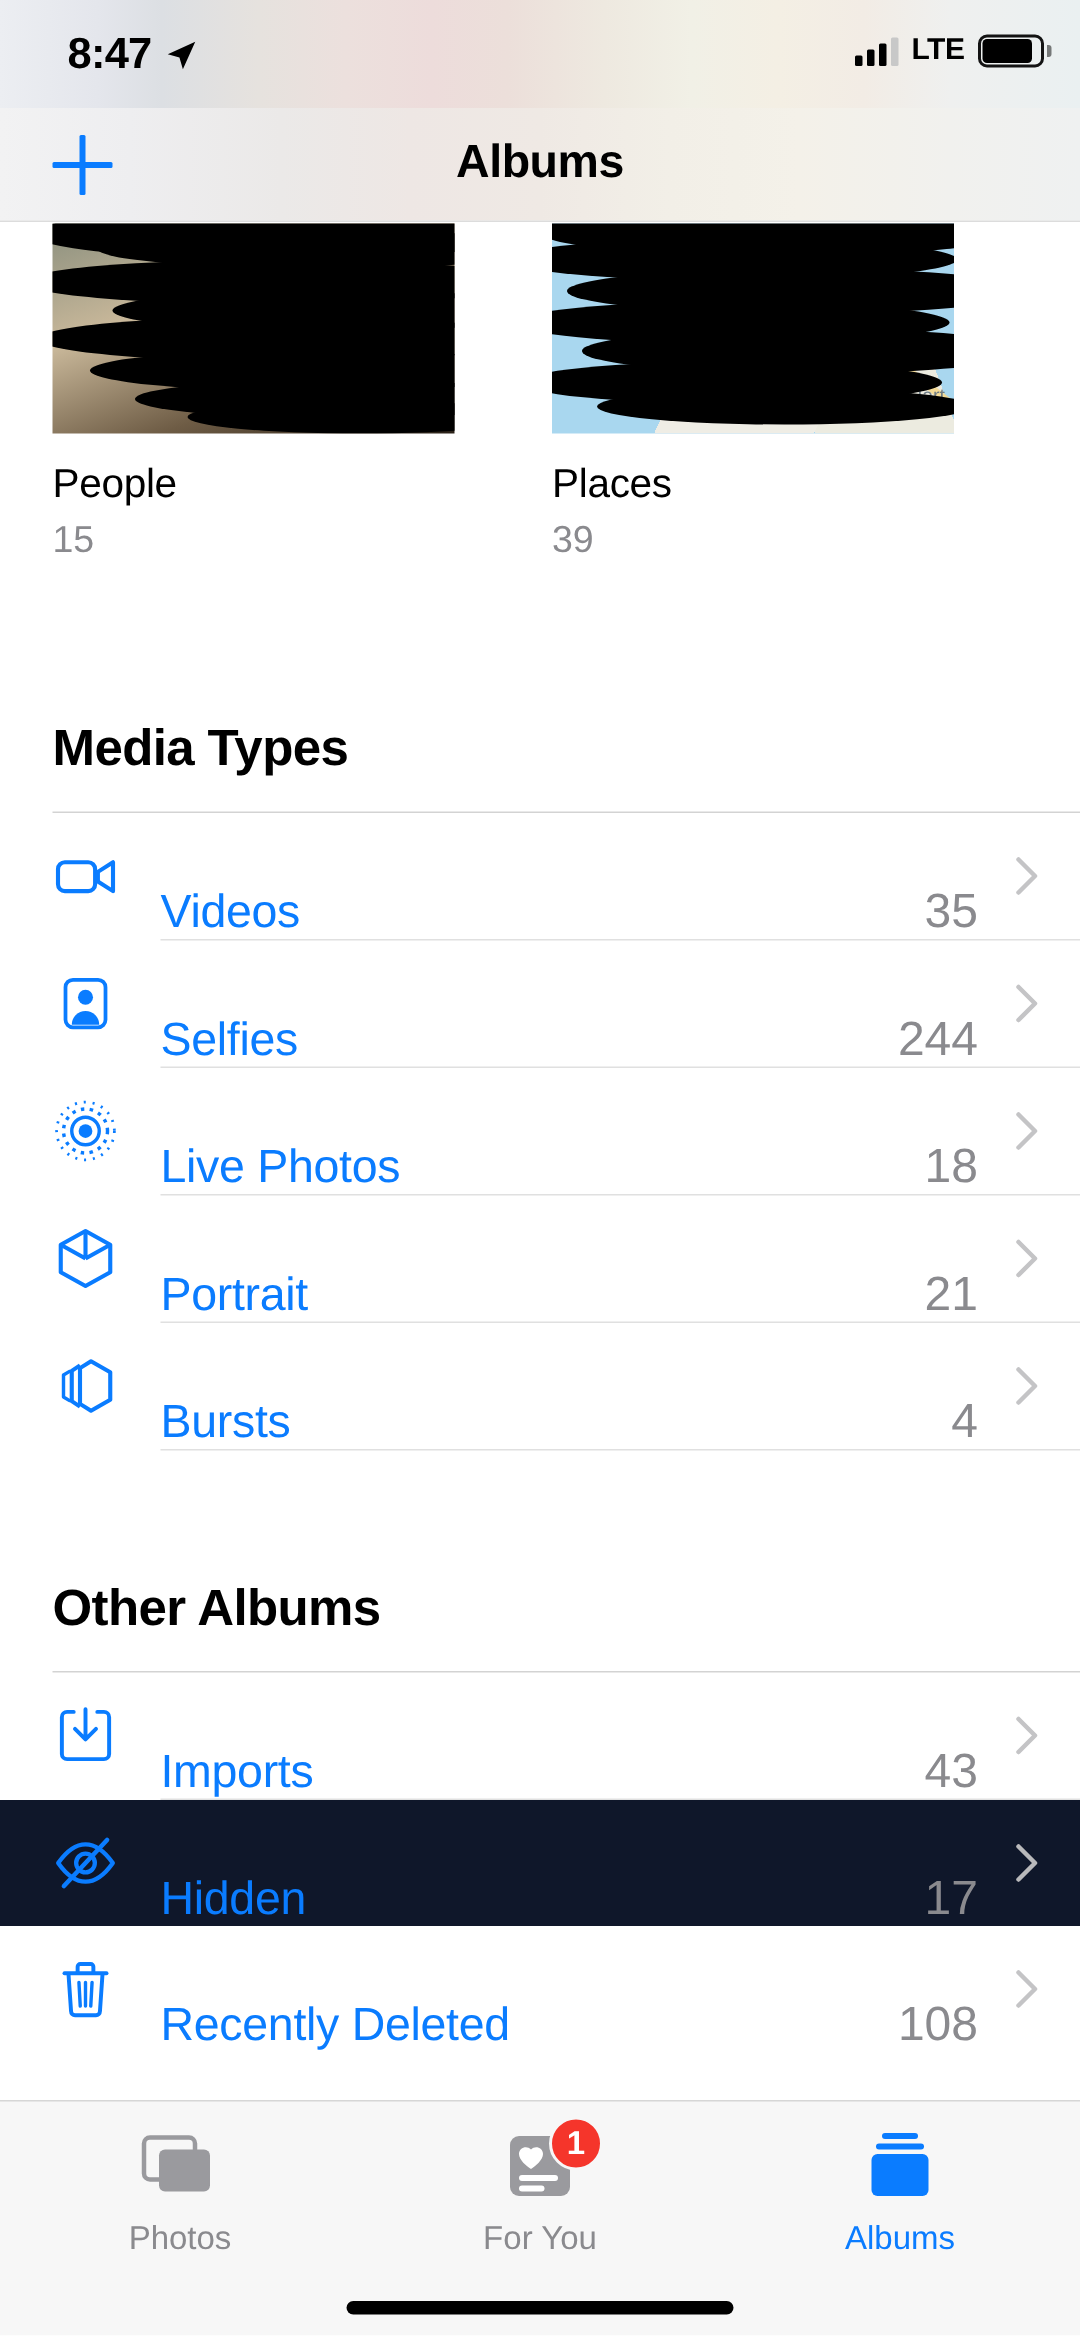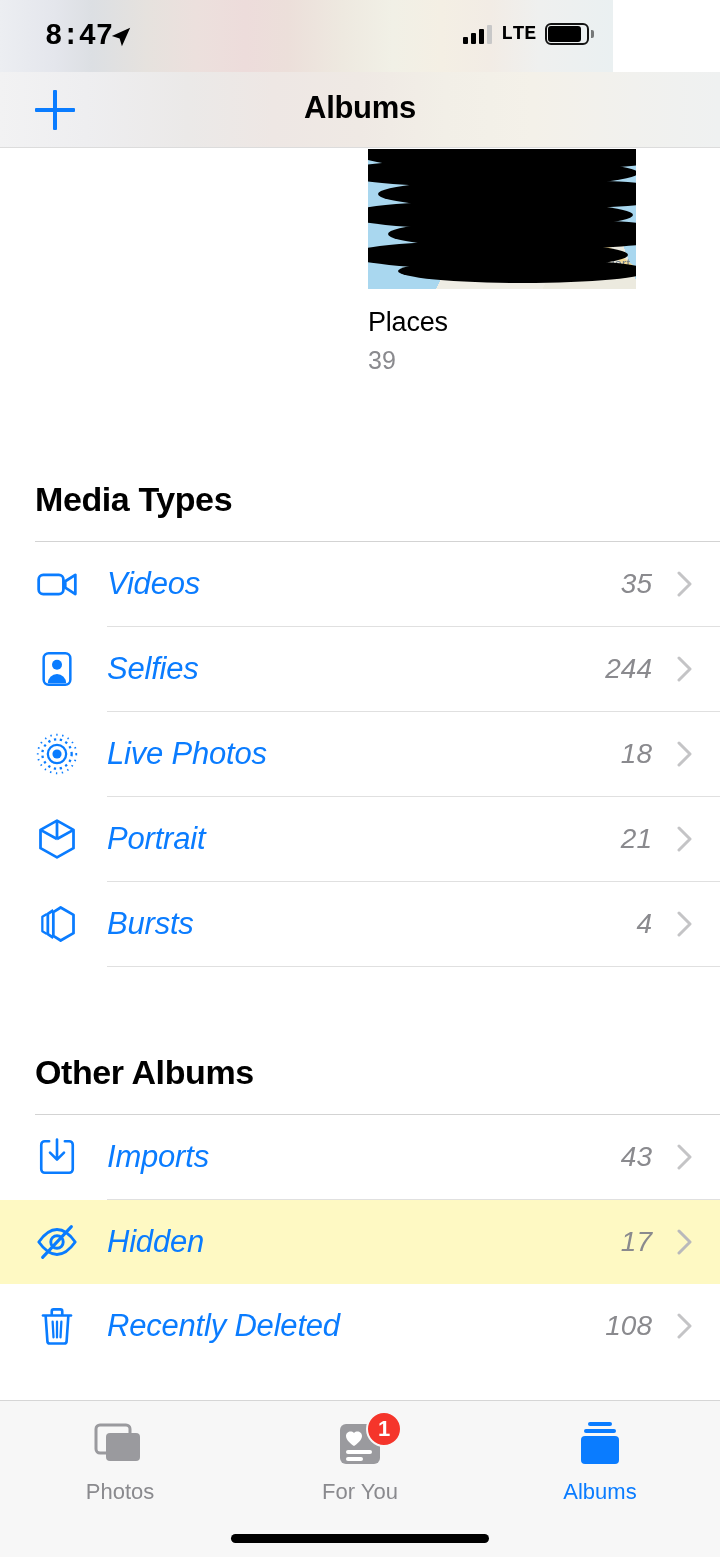--- a/index.html
+++ b/index.html
@@ -7,27 +7,26 @@
   body {
     font-family:"Liberation Sans", sans-serif;
     background:#ffffff;
     -webkit-font-smoothing:antialiased;
     position:relative;
     overflow:hidden;
   }
 
   
   #status-bar{
-    position:absolute; top:0; left:0; width:613px; height:72px;
+    position:absolute; top:0; left:0; width:720px; height:72px;
     background:linear-gradient(90deg,
         #eceef2 0%, #e4e6ec 9%, #dcdfe3 15%,
         #e6e2de 24%, #ece0dd 32%, #eddcdb 40%,
         #ecdfda 47%, #eee9e0 56%, #f1f0e6 64%,
         #f4efe4 72%, #f2ece5 80%, #eff0ef 88%, #eaf0f1 100%);
-    font-family:Liberation Mono, monospace;
   }
   #status-time{
     position:absolute; left:45px; top:20px;
     font-size:29px; font-weight:700; color:#000; letter-spacing:-0.5px;
   }
   #loc-arrow{ position:absolute; left:110px; top:26px; width:22px; height:22px; }
   #status-right{
     position:absolute; right:24px; top:22px;
     display:flex; align-items:center; gap:9px;
   }
@@ -122,34 +121,33 @@
   
   .section-title{
     font-size:34px; font-weight:700; color:#000;
     padding:0 0 0 35px; letter-spacing:-0.4px;
   }
   .sect-rule{
     height:1px; background:#d3d3d3; margin-left:35px;
   }
 
   .row{
-    position:relative; height:84px; display:flex; align-items:center;
+    position:relative; height:84px; display:flex; align-items:flex-end;
     cursor:pointer;
-    font-style:italic;
-  }
-  .row.pressed{ background:#fef9c3; }
+  }
+  .row.pressed{ background:#0f172a; }
   .row .ico{
     position:absolute; left:33px; top:50%; transform:translateY(-50%);
     width:48px; height:48px; display:flex; align-items:center; justify-content:center;
   }
   .row .label{
     margin-left:107px; font-size:31px; color:#0a7cff; letter-spacing:-0.2px;
   }
   .row .count{
-    position:absolute; right:68px; font-size:28px; color:#8a8a8e;
+    position:absolute; right:68px; font-size:32px; color:#8a8a8e;
   }
   .row .chev{
     position:absolute; right:27px; top:50%; transform:translateY(-50%);
     width:16px; height:26px;
   }
   .row-rule{ height:1px; background:#e0e0e0; margin-left:107px; }
 
   .spacer-lg{ height:86px; }
 
   
@@ -203,20 +201,34 @@
 
 <div id="nav-bar">
   <div id="add-button"></div>
   <div id="nav-title">Albums</div>
 </div>
 
 <div id="content">
 
   <div id="top-albums">
 
+    <div class="tile" id="tile-people">
+      <div class="thumb">
+        <span class="scribble" style="left:-14px;top:-10px;width:330px;height:34px;"></span>
+        <span class="scribble" style="left:30px;top:4px;width:300px;height:26px;"></span>
+        <span class="scribble" style="left:-20px;top:24px;width:340px;height:30px;"></span>
+        <span class="scribble" style="left:40px;top:44px;width:290px;height:28px;"></span>
+        <span class="scribble" style="left:-10px;top:62px;width:330px;height:30px;"></span>
+        <span class="scribble" style="left:25px;top:84px;width:300px;height:28px;"></span>
+        <span class="scribble" style="left:55px;top:104px;width:270px;height:26px;"></span>
+        <span class="scribble" style="left:90px;top:118px;width:230px;height:22px;"></span>
+      </div>
+      <div class="name">People</div>
+      <div class="count">15</div>
+    </div>
 
     <div class="tile" id="tile-places">
       <div class="thumb">
         <span class="map-land"></span>
         <span class="map-road" style="left:20px;top:96px;width:200px;height:5px;transform:rotate(-8deg);"></span>
         <span class="map-road" style="left:120px;top:70px;width:170px;height:5px;transform:rotate(38deg);"></span>
         <span class="map-label">Hart</span>
         <span class="scribble" style="left:-10px;top:-12px;width:320px;height:34px;"></span>
         <span class="scribble" style="left:-30px;top:10px;width:300px;height:28px;"></span>
         <span class="scribble" style="left:10px;top:30px;width:310px;height:30px;"></span>

